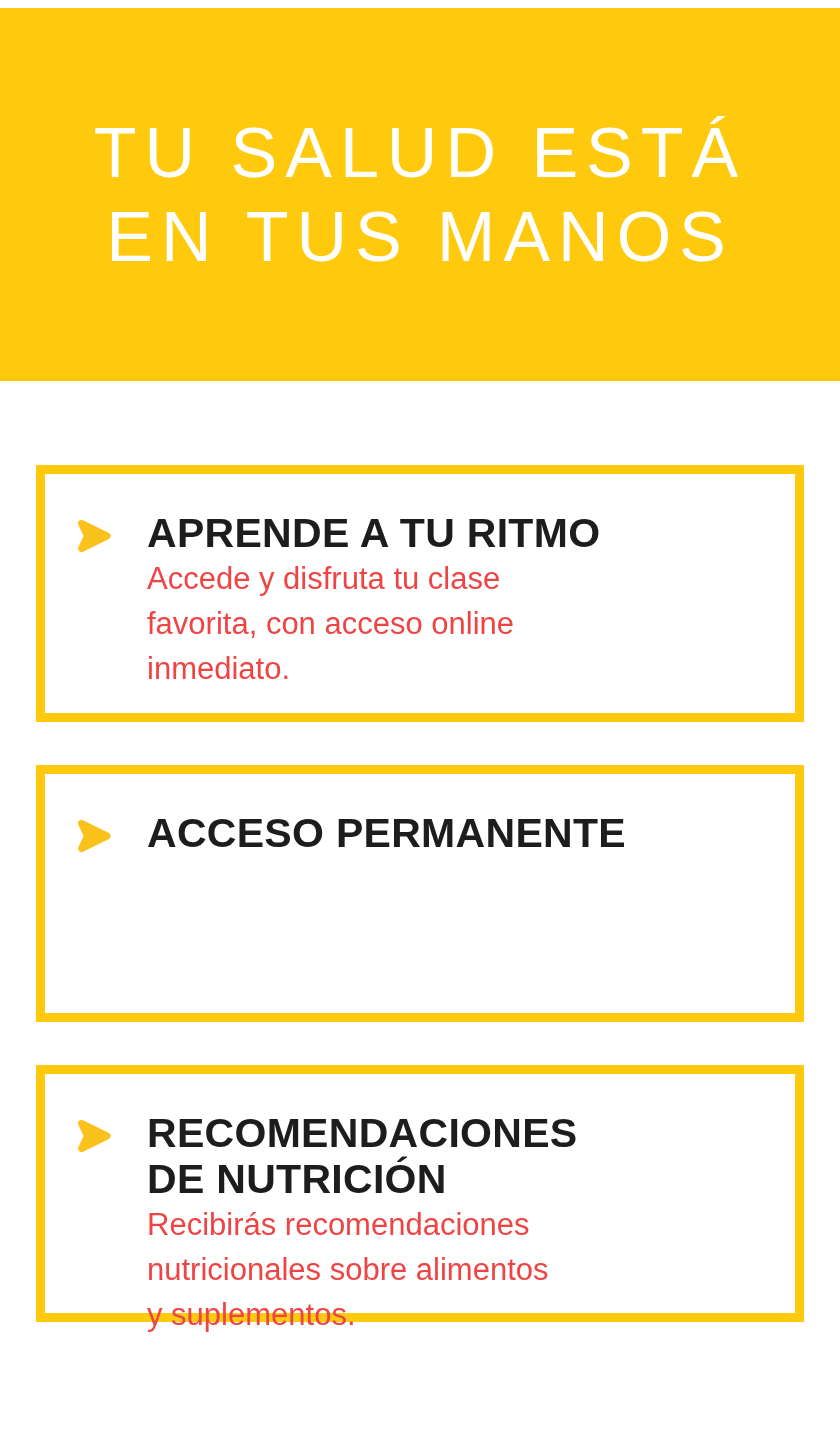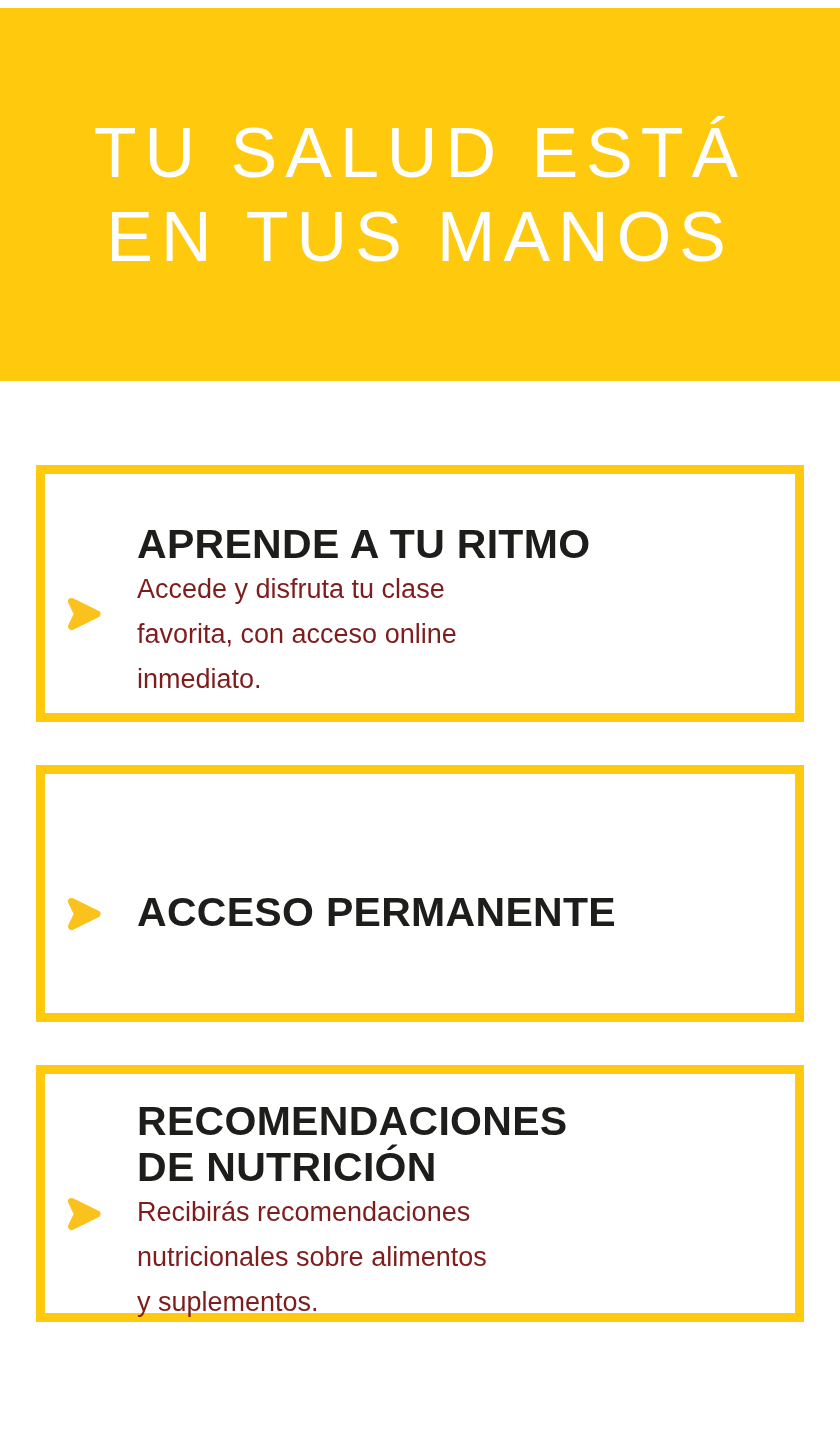--- a/index.html
+++ b/index.html
@@ -41,22 +41,22 @@
     text-transform: uppercase;
   }
   
   .cards {
     margin: 84px 36px 0;
   }
   .card {
     border: 9px solid var(--yellow);
     background: var(--paper);
     display: flex;
-    align-items: center;
-    padding: 36px 18px 0 19px;
+    align-items: flex-start;
+    padding: 36px 18px 0 29px;
     margin-bottom: 43px;
   }
   .card:last-child { margin-bottom: 0; }
   .card.h-short { height: 257px; }
   .card.h-tall  { height: 257px; }
   .icon {
     flex: 0 0 40px;
     width: 40px;
     height: 44px;
     margin-top: 4px;
@@ -66,25 +66,25 @@
   .card-text { margin-left: 33px; }
   .card-title {
     font-size: 41px;
     font-weight: 700;
     line-height: 46px;
     letter-spacing: 0.3px;
     white-space: pre-line;
     color: var(--ink);
   }
   .card-body {
-    font-size: 27px;
+    font-size: 31px;
     font-weight: 300;
     line-height: 45px;
     white-space: pre-line;
-    color: #7f1d1d;
+    color: #ef4444;
   }
 </style>
 </head>
 <body>
 
 <div class="page">
 
   <header class="hero">
     <h1 class="hero-title">TU SALUD ESTÁ
 EN TUS MANOS</h1>

